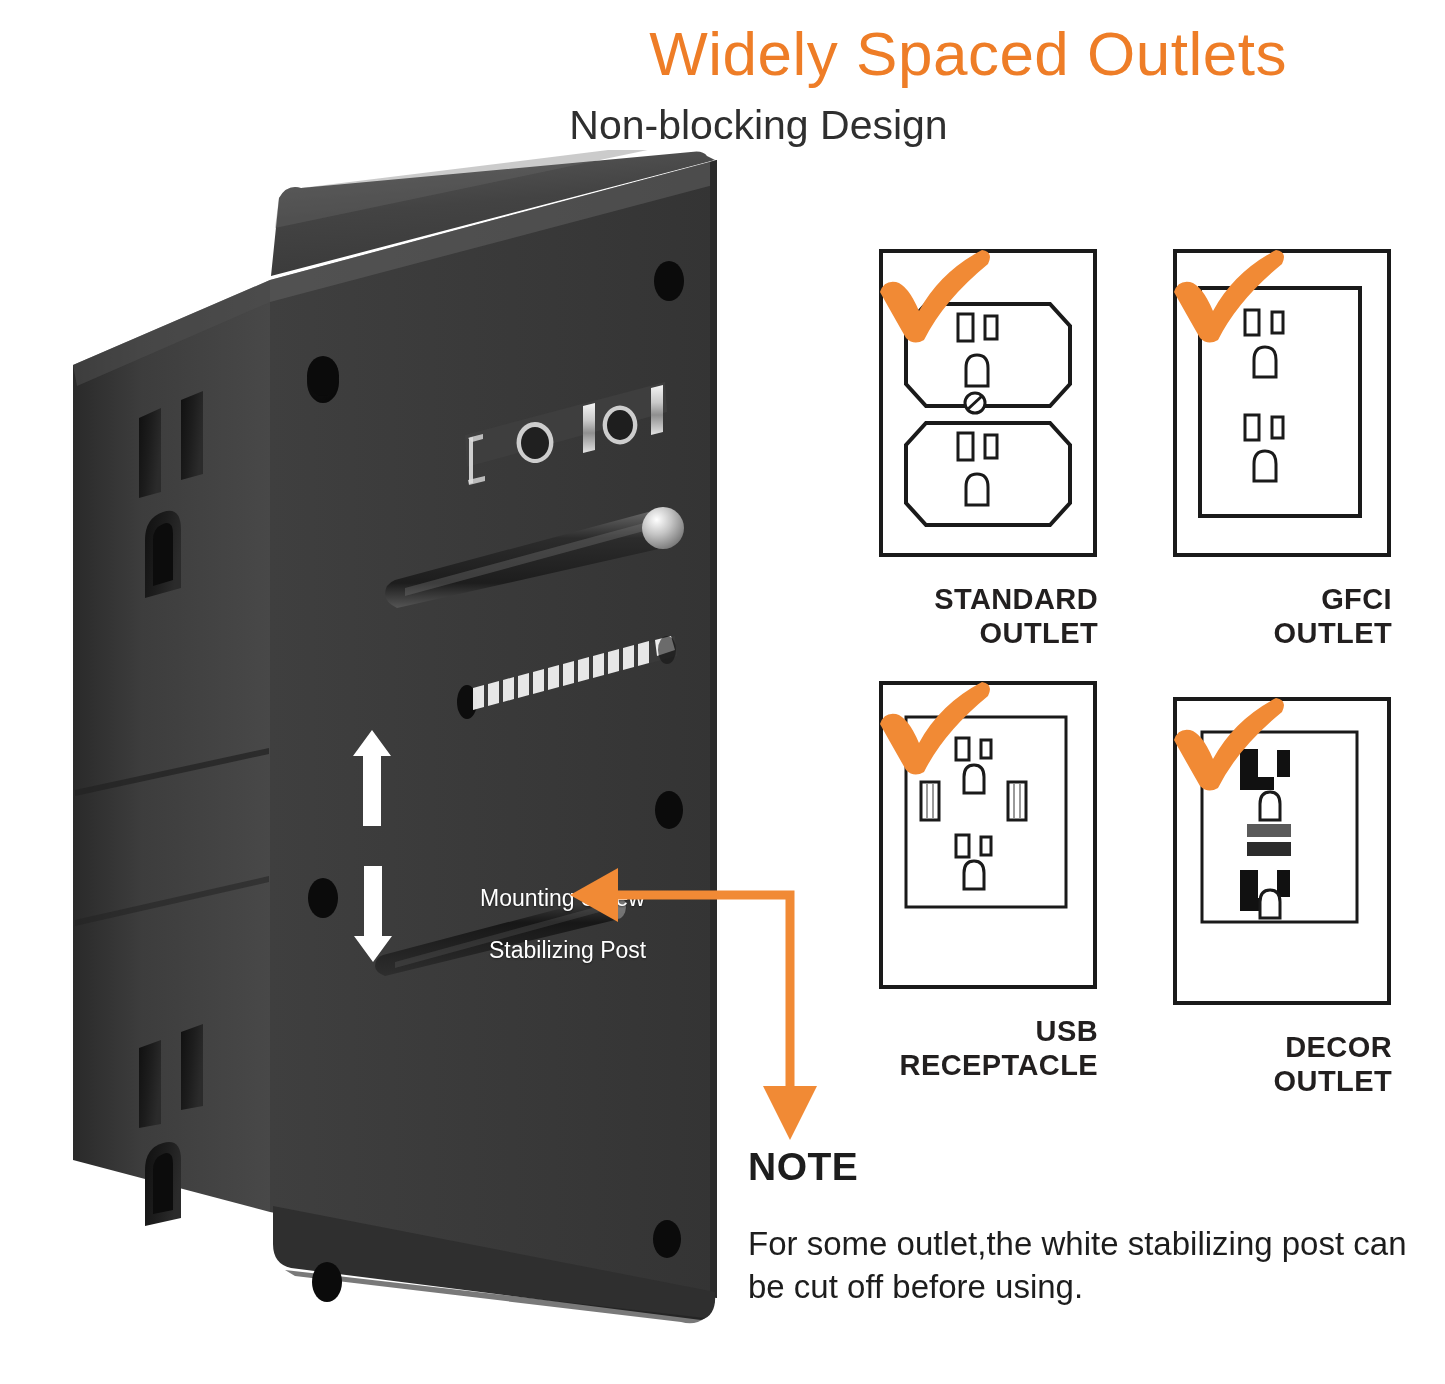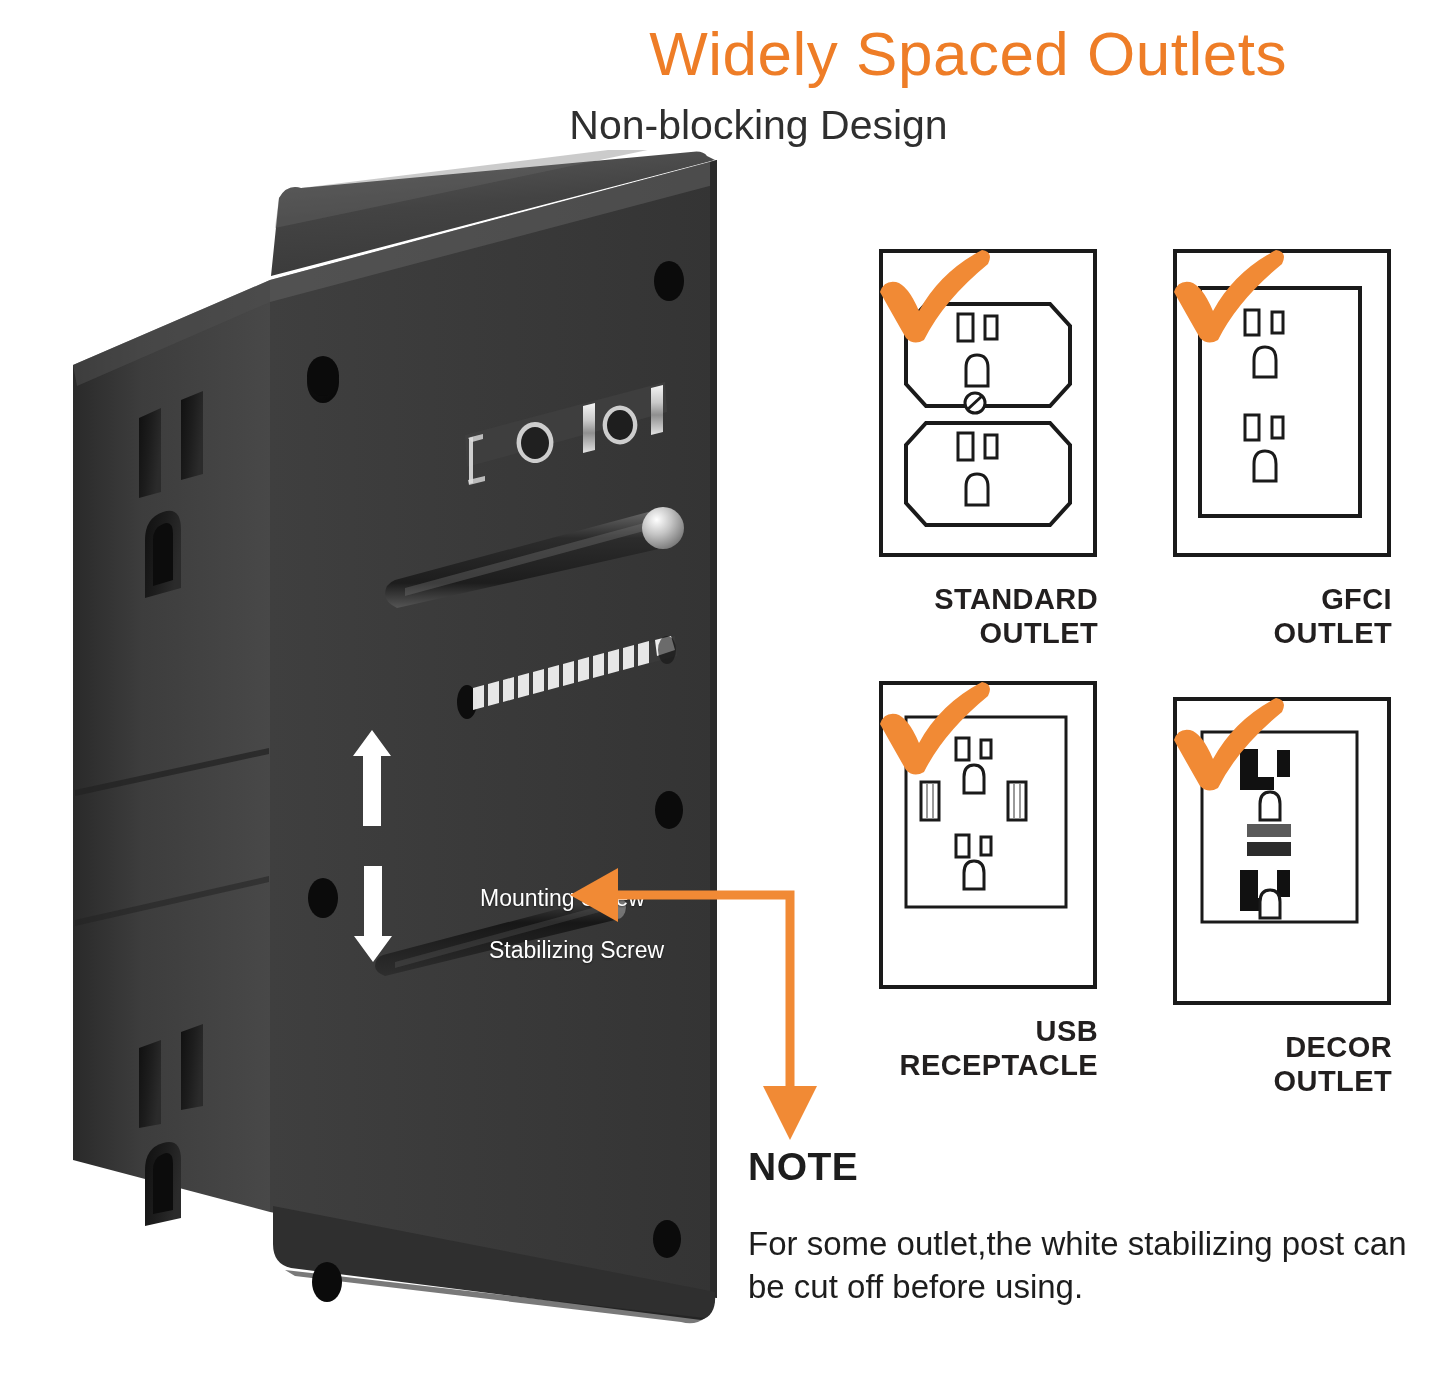--- a/index.html
+++ b/index.html
@@ -285,21 +285,21 @@
         <path d="M126 882 L148 874 L148 956 L126 960 Z" fill="url(#gSlot)"></path>
         <path d="M90 1020 Q90 998 108 993 Q126 988 126 1010 L126 1068 L90 1076 Z" fill="url(#gSlot)"></path>
         <path d="M98 1020 Q98 1008 108 1004 Q118 1000 118 1014 L118 1060 L98 1064 Z" fill="#0c0c0c"></path>
       </g>
 
       <path d="M20 640 L214 598 L214 604 L20 646 Z" fill="#232323" opacity=".75"></path>
       <path d="M20 770 L214 726 L214 732 L20 776 Z" fill="#232323" opacity=".55"></path>
     </svg>
 
     <div class="dev-label" id="label-mounting-screw">Mounting Screw</div>
-    <div class="dev-label" id="label-stabilizing-post">Stabilizing Screw</div>
+    <div class="dev-label" id="label-stabilizing-post">Stabilizing Post</div>
   </div>
 
   <svg id="leader" viewBox="0 0 330 310" xmlns="http://www.w3.org/2000/svg">
     <path d="M52 45 L230 45 L230 245" fill="none" stroke="#f18a35" stroke-width="9"></path>
     <path d="M10 45 L58 18 L58 72 Z" fill="#f18a35"></path>
     <path d="M230 290 L203 236 L257 236 Z" fill="#f18a35"></path>
   </svg>
 
   <div class="note-title">NOTE</div>
   <div class="note-body">For some outlet,the white stabilizing post can be cut off before using.</div>

